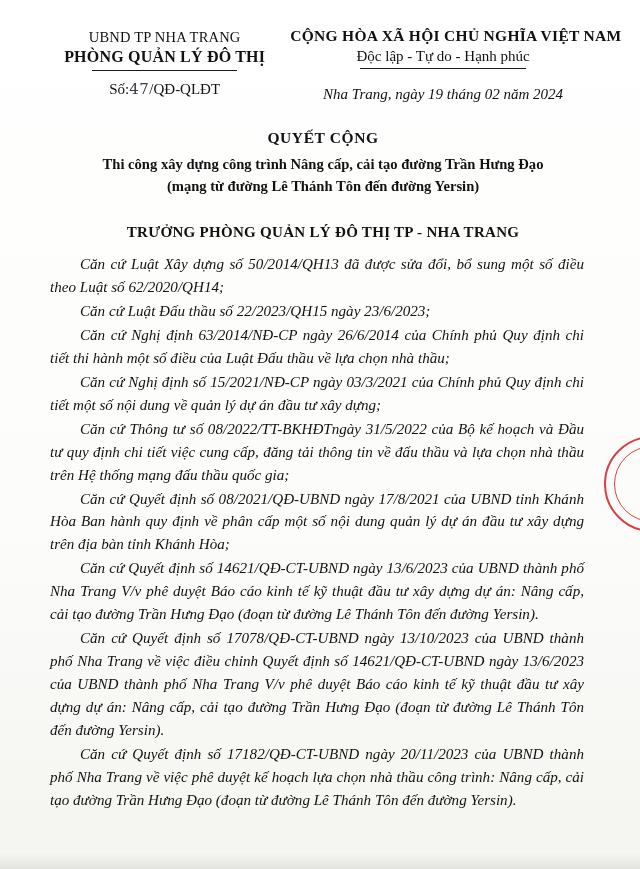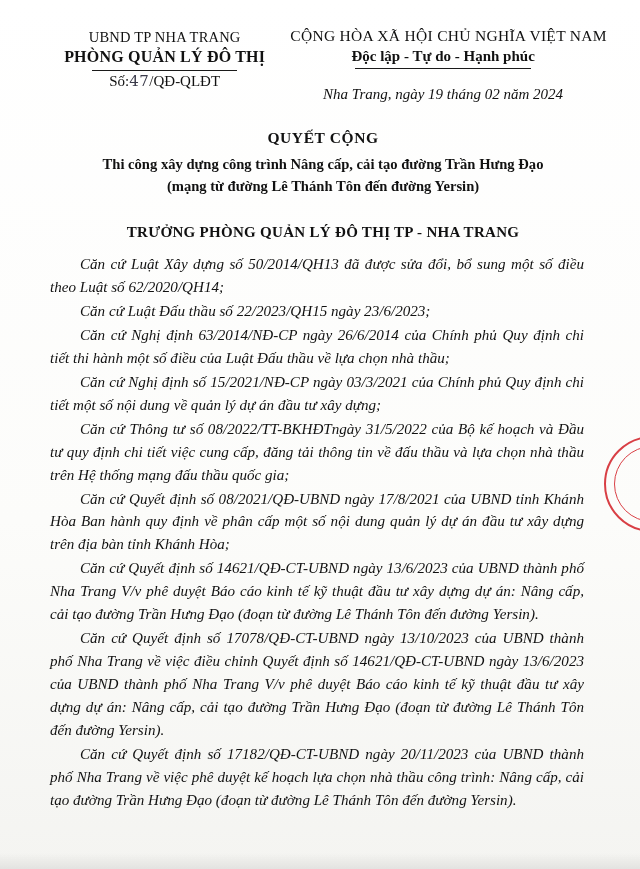--- a/index.html
+++ b/index.html
@@ -75,44 +75,44 @@
     content: "";
     position: absolute;
     left: 14%;
     right: 14%;
     bottom: -3px;
     border-bottom: 1.4px solid #1a1a1a;
   }
 
   .nation-line1 {
     font-size: 15.5px;
-    font-weight: normal;
+    font-weight: bold;
     letter-spacing: 0.3px;
     line-height: 1.3;
     white-space: nowrap;
   }
   .nation-line2 {
     font-size: 15px;
-    font-weight: bold;
+    font-weight: normal;
     line-height: 1.35;
     display: inline-block;
     position: relative;
     white-space: nowrap;
   }
   .nation-line2::after {
     content: "";
     position: absolute;
     left: 2%;
     right: 2%;
     bottom: -3px;
     border-bottom: 1.4px solid #1a1a1a;
   }
 
   .numline {
-    margin-top: 4px;
+    margin-top: 12px;
     font-size: 15px;
     text-align: center;
     white-space: nowrap;
   }
   .num-hand {
     font-family: "DejaVu Serif", serif;
     font-size: 15px;
     color: #3a3a4a;
     letter-spacing: 0.5px;
   }

